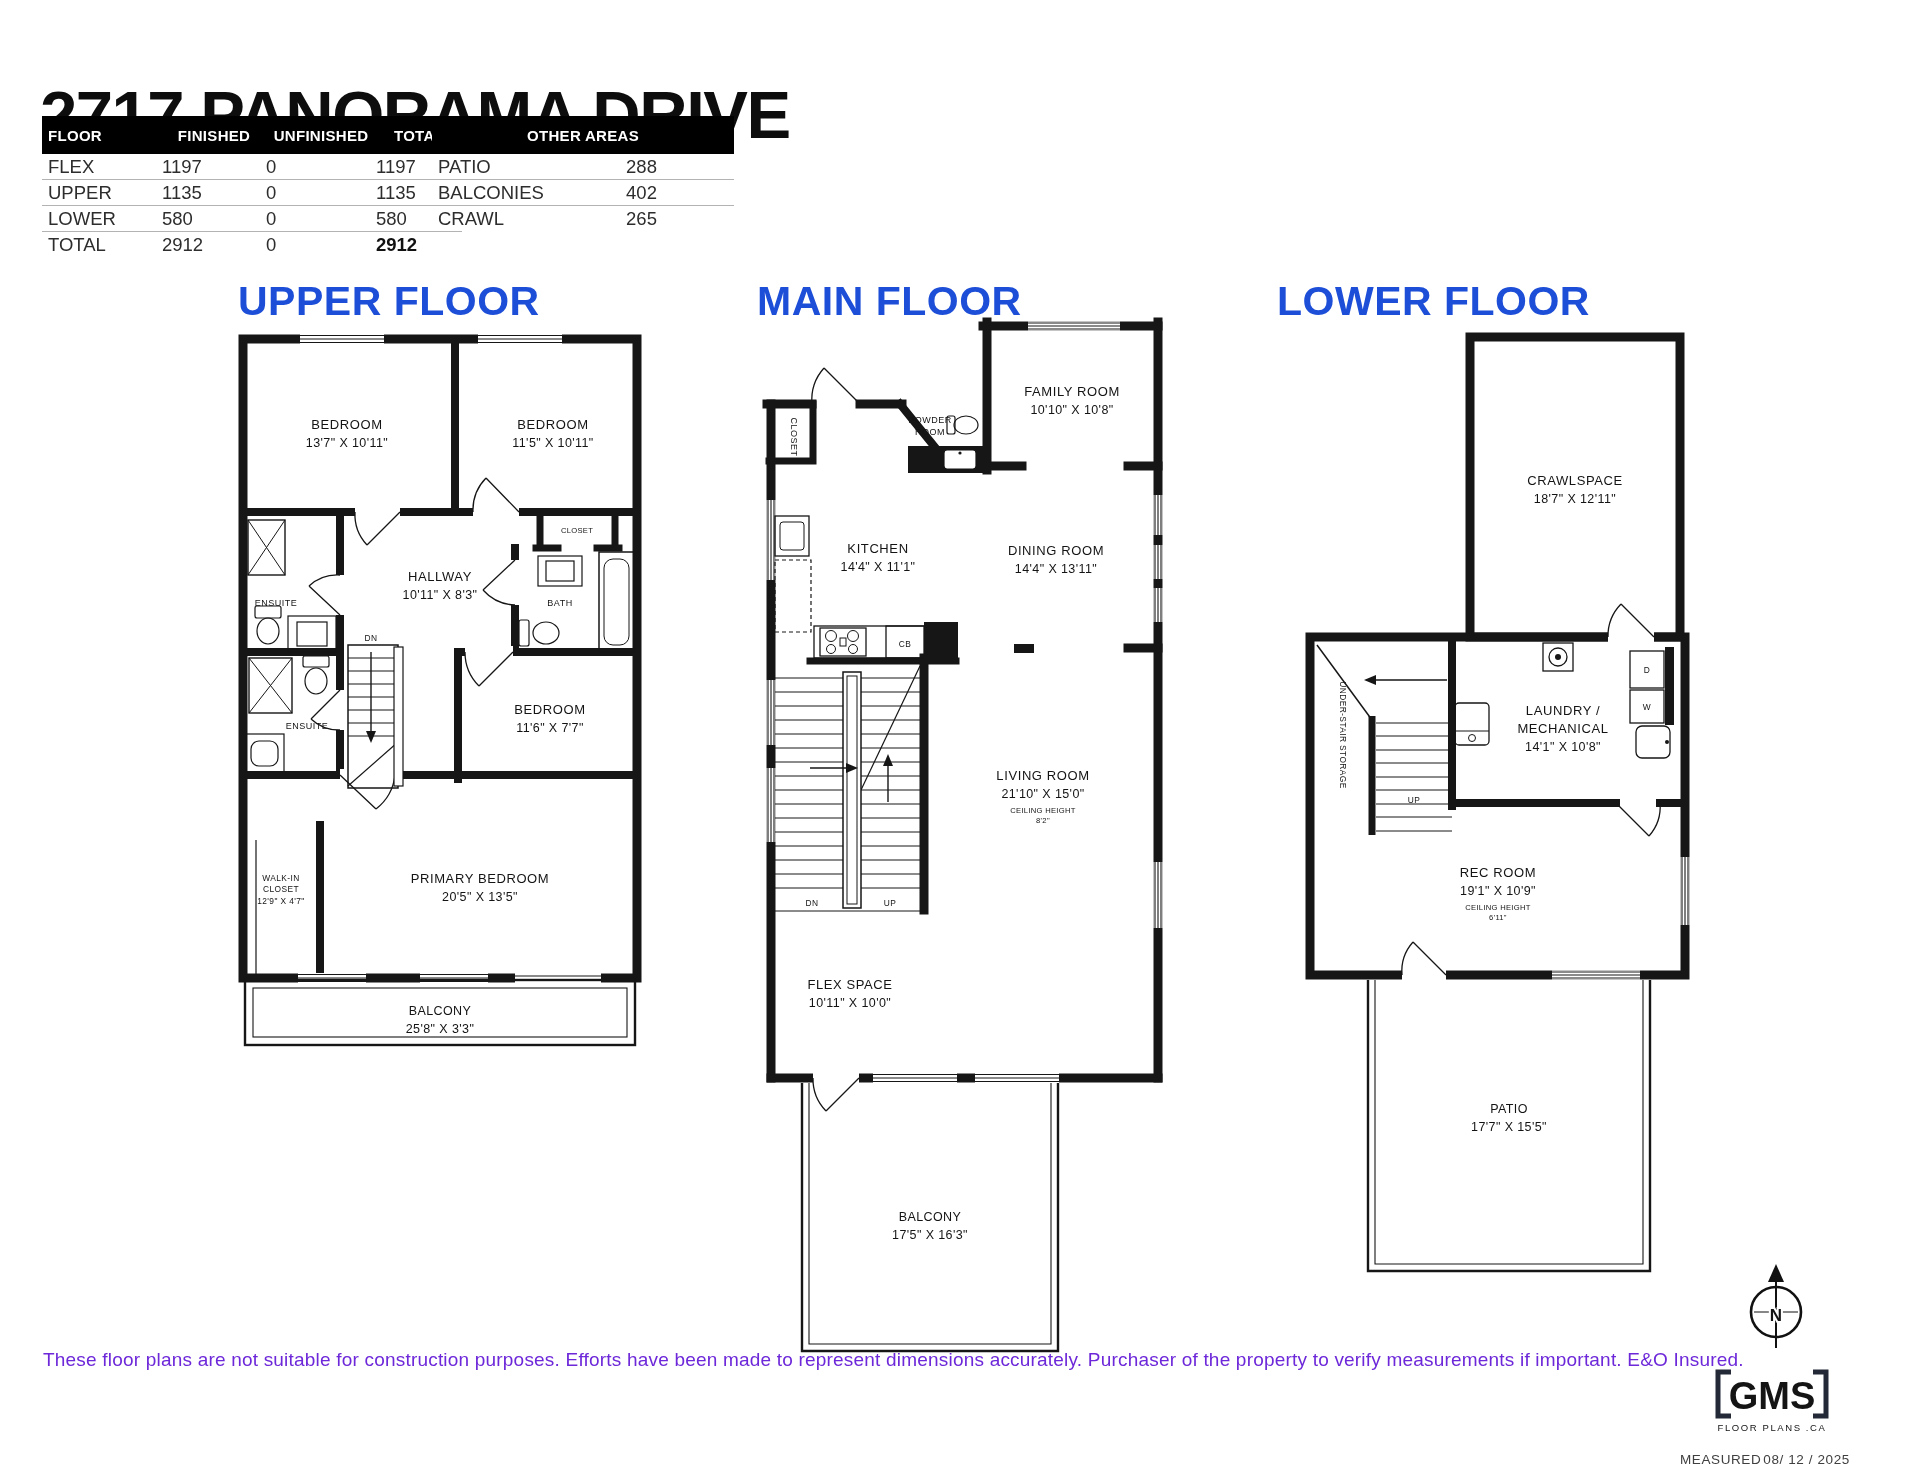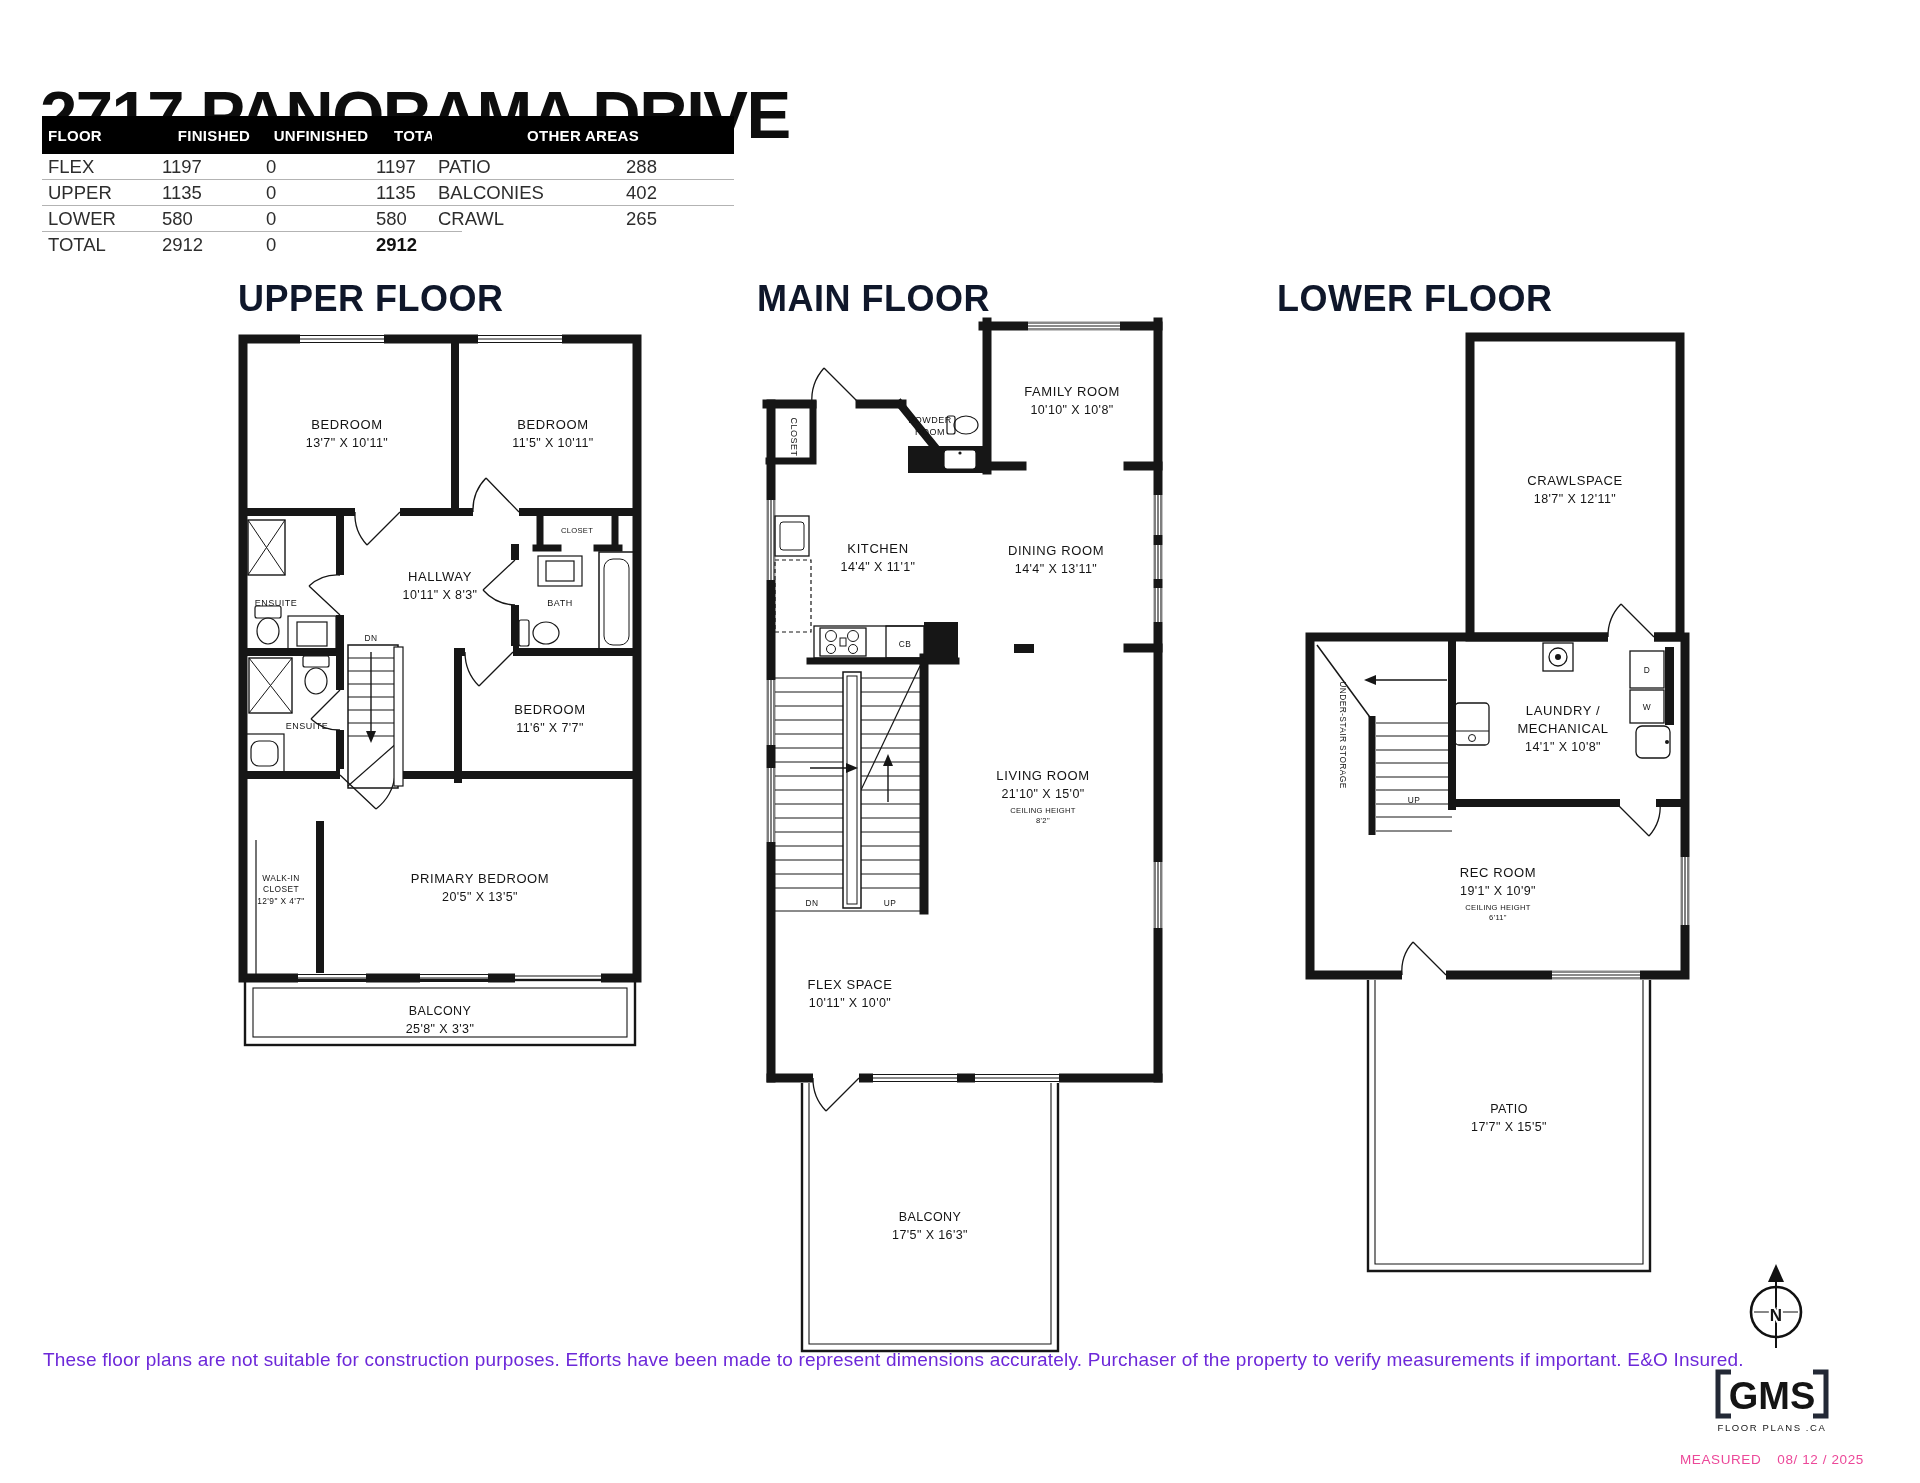--- a/index.html
+++ b/index.html
@@ -13,34 +13,34 @@
   #area-table{position:absolute;left:42px;top:116px;width:372px}
   #other-table{position:absolute;left:432px;top:116px;width:302px}
   th{background:#000;color:#fff;font-size:15px;font-weight:bold;height:26px;letter-spacing:.3px;padding:6px}
   td{font-size:18.5px;color:#2d2d2d;height:25px;padding:0}
   .c-l{text-align:left;padding-left:6px}
   .c-c{}
   .c-r{text-align:center;padding-right:34px}
   tr.sep td{border-bottom:1px solid #b3b3b3}
   td.bold{font-weight:bold;color:#111}
 
-  .plan-title{position:absolute;top:278px;font-size:36px;font-weight:bold;color:#0f172a;
+  .plan-title{position:absolute;top:278px;font-size:41px;font-weight:bold;color:#1d4ed8;
               letter-spacing:.5px;white-space:nowrap}
   svg.plan{position:absolute}
   svg text{fill:#141414;font-family:"Liberation Sans",sans-serif}
   .rn{font-size:13px;letter-spacing:.6px}
   .rd{font-size:12.5px;letter-spacing:.4px}
   .sm{font-size:9px;letter-spacing:.5px}
   .xs{font-size:8.4px;letter-spacing:.4px}
   .tiny{font-size:7.6px;letter-spacing:.3px}
 
   #disclaimer{position:absolute;left:43px;top:1349px;font-size:19px;color:#6d28d9;
               letter-spacing:.2px;white-space:nowrap}
-  #measured{position:absolute;left:1680px;top:1452px;font-size:13.5px;color:#ec4899;
-            letter-spacing:.6px;display:flex;gap:16px;white-space:nowrap}
+  #measured{position:absolute;left:1680px;top:1452px;font-size:13.5px;color:#404040;
+            letter-spacing:.6px;display:flex;gap:2px;white-space:nowrap}
 </style>
 </head>
 <body>
 
 <h1 id="page-title">2717 PANORAMA DRIVE</h1>
 
 <table id="area-table">
   <thead>
     <tr>
       <th class="c-l" style="width:108px">FLOOR</th>

